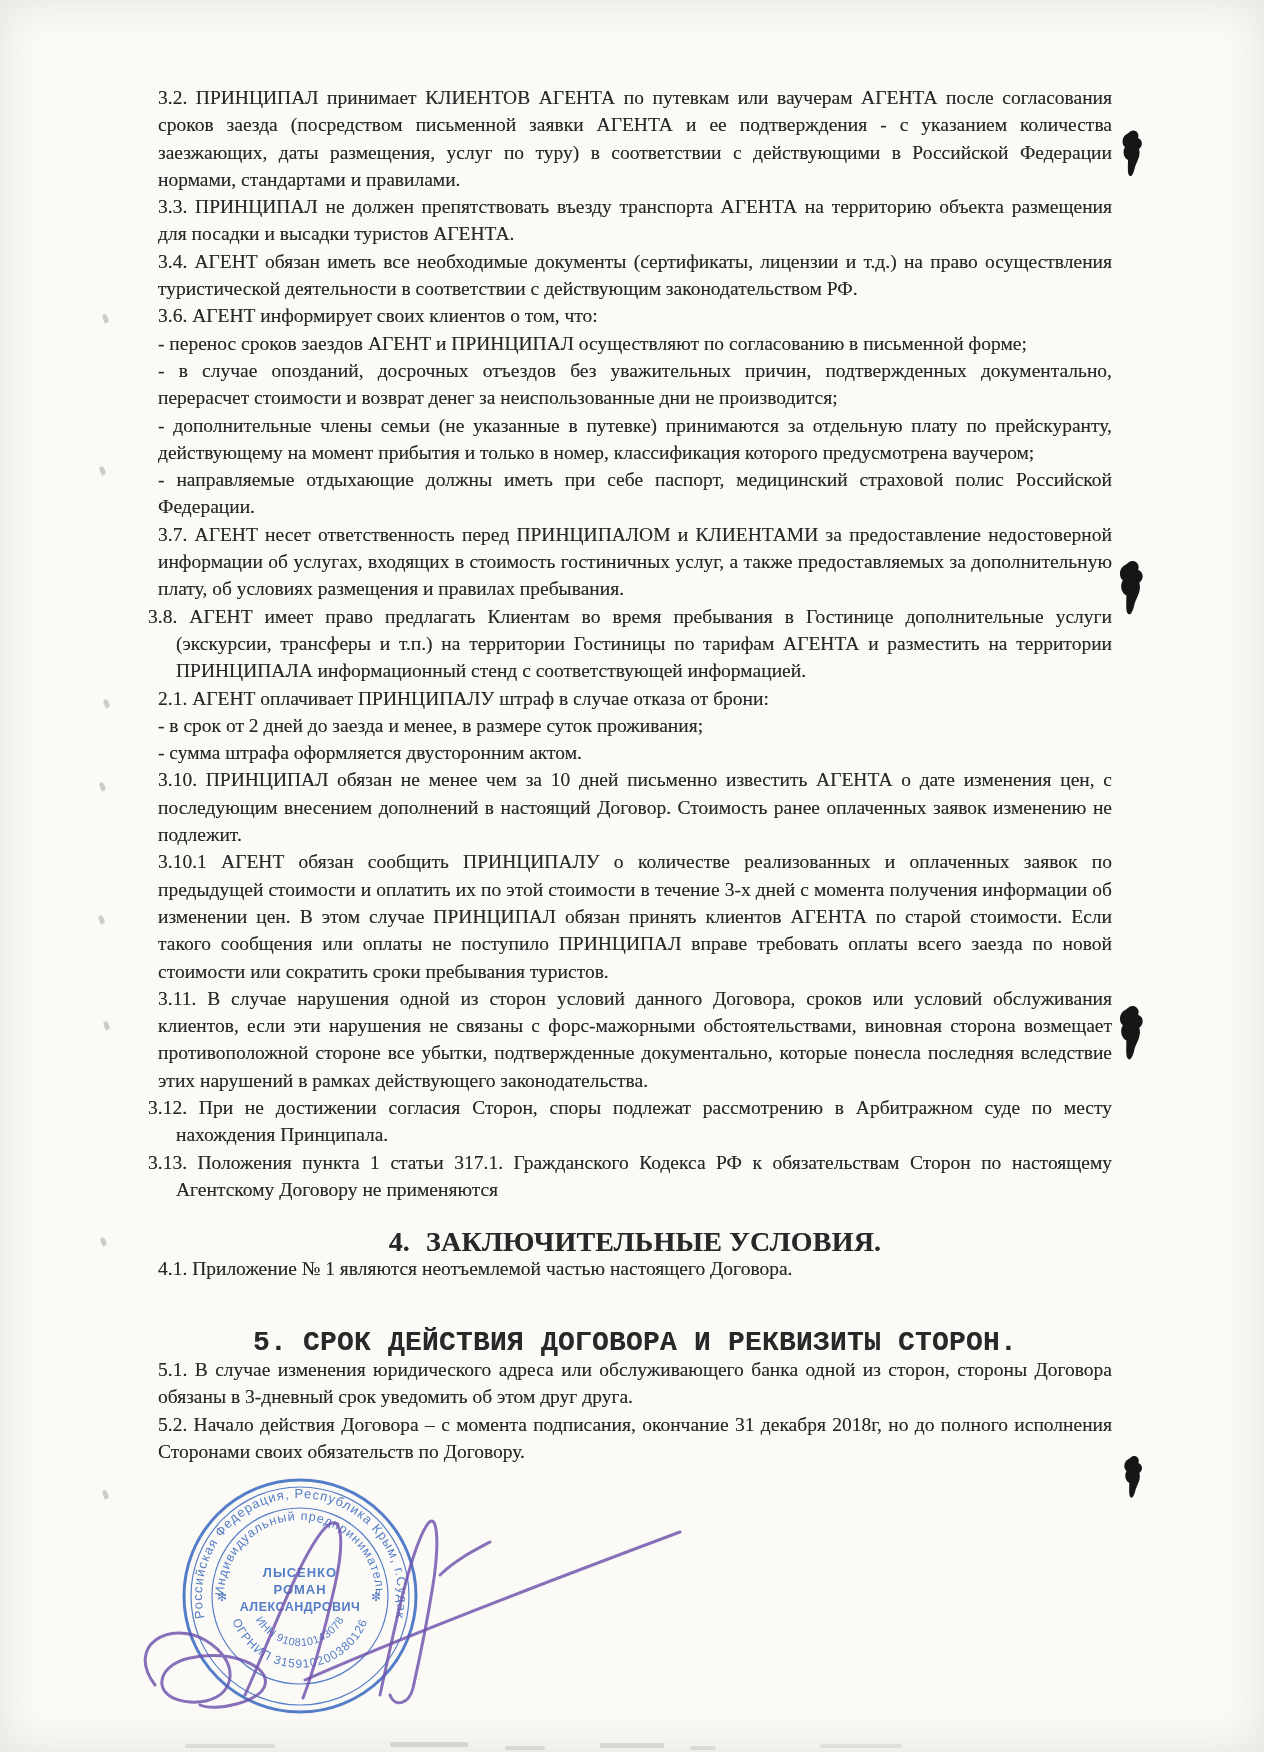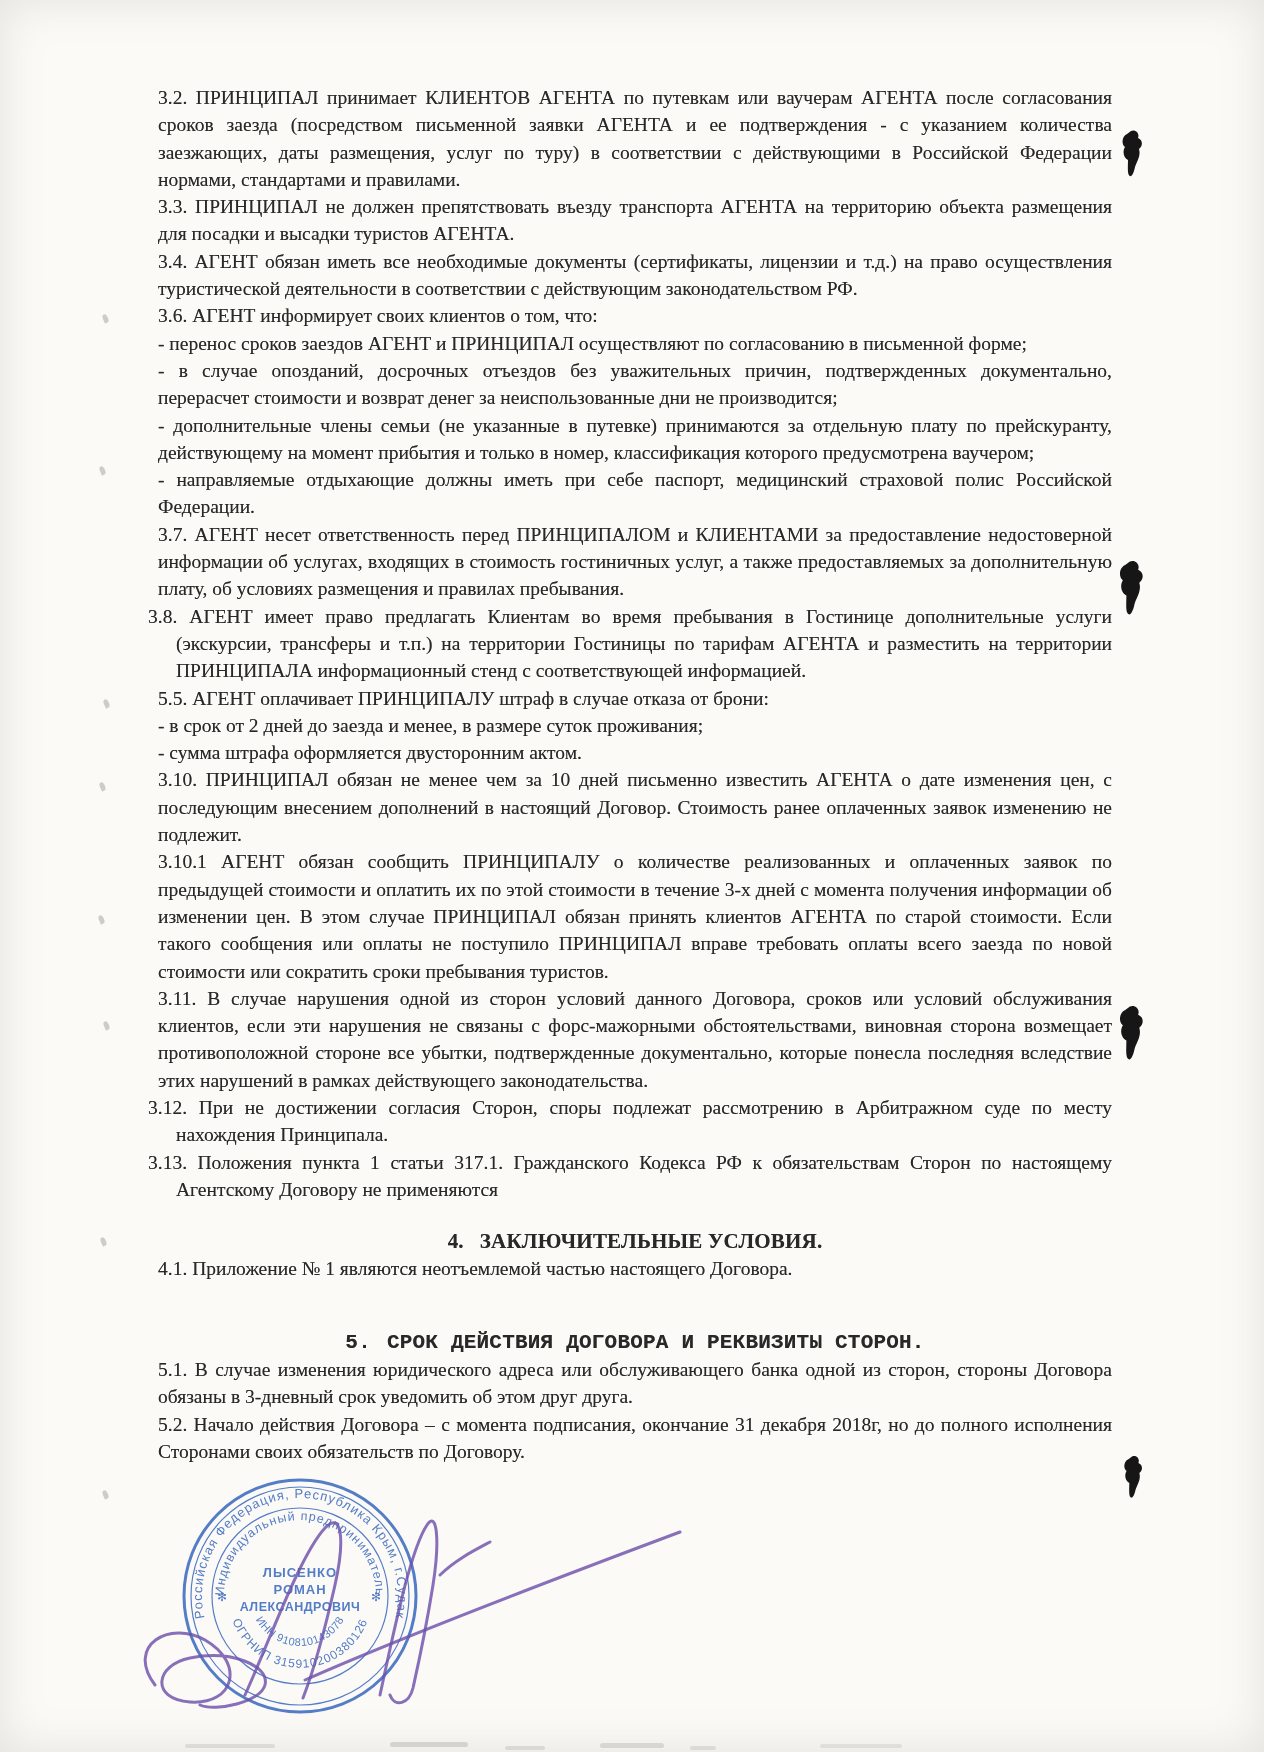--- a/index.html
+++ b/index.html
@@ -9,21 +9,21 @@
     font-family:"Liberation Serif",serif;color:#282828;
     box-shadow:inset 0 0 45px rgba(120,118,110,.18);
   }
   .content{
     position:absolute;left:158px;top:84px;width:954px;
     font-size:19.5px;line-height:27.3px;
     text-shadow:0 0 .5px rgba(45,45,45,.5);
   }
   .content p{margin:0;text-align:justify;}
   .content p.hang{margin-left:-10px;text-indent:-28px;padding-left:28px;}
-  .heading{font-weight:bold;text-align:center;font-size:21px;letter-spacing:.2px;}
+  .heading{font-weight:bold;text-align:center;font-size:28px;letter-spacing:.2px;}
   .heading .num{margin-right:16px;}
   .h4{margin-top:25px;}
   .p41{margin-top:15px;}
   .h5{margin-top:46px;font-family:Liberation Mono, monospace;}
   .p51{margin-top:13px;}
   .blot{position:absolute;pointer-events:none;}
   .blot svg path{fill:#161616;}
   .speck{
     position:absolute;width:5px;height:9px;background:#8d8d8b;opacity:.42;
     border-radius:60% 60% 60% 0;transform:rotate(-24deg);
@@ -45,21 +45,21 @@
     <p>3.2. ПРИНЦИПАЛ принимает КЛИЕНТОВ АГЕНТА по путевкам или ваучерам АГЕНТА после согласования сроков заезда (посредством письменной заявки АГЕНТА и ее подтверждения - с указанием количества заезжающих, даты размещения, услуг по туру) в соответствии с действующими в Российской Федерации нормами, стандартами и правилами.</p>
     <p>3.3. ПРИНЦИПАЛ не должен препятствовать въезду транспорта АГЕНТА на территорию объекта размещения для посадки и высадки туристов АГЕНТА.</p>
     <p>3.4. АГЕНТ обязан иметь все необходимые документы (сертификаты, лицензии и т.д.) на право осуществления туристической деятельности в соответствии с действующим законодательством РФ.</p>
     <p>3.6. АГЕНТ информирует своих клиентов о том, что:</p>
     <p>- перенос сроков заездов АГЕНТ и ПРИНЦИПАЛ осуществляют по согласованию в письменной форме;</p>
     <p>- в случае опозданий, досрочных отъездов без уважительных причин, подтвержденных документально, перерасчет стоимости и возврат денег за неиспользованные дни не производится;</p>
     <p>- дополнительные члены семьи (не указанные в путевке) принимаются за отдельную плату по прейскуранту, действующему на момент прибытия и только в номер, классификация которого предусмотрена ваучером;</p>
     <p>- направляемые отдыхающие должны иметь при себе паспорт, медицинский страховой полис Российской Федерации.</p>
     <p>3.7. АГЕНТ несет ответственность перед ПРИНЦИПАЛОМ и КЛИЕНТАМИ за предоставление недостоверной информации об услугах, входящих в стоимость гостиничных услуг, а также предоставляемых за дополнительную плату, об условиях размещения и правилах пребывания.</p>
     <p class="hang">3.8. АГЕНТ имеет право предлагать Клиентам во время пребывания в Гостинице дополнительные услуги (экскурсии, трансферы и т.п.) на территории Гостиницы по тарифам АГЕНТА и разместить на территории ПРИНЦИПАЛА информационный стенд с соответствующей информацией.</p>
-    <p>5.5. АГЕНТ оплачивает ПРИНЦИПАЛУ штраф в случае отказа от брони:</p>
+    <p>2.1. АГЕНТ оплачивает ПРИНЦИПАЛУ штраф в случае отказа от брони:</p>
     <p>- в срок от 2 дней до заезда и менее, в размере суток проживания;</p>
     <p>- сумма штрафа оформляется двусторонним актом.</p>
     <p>3.10. ПРИНЦИПАЛ обязан не менее чем за 10 дней письменно известить АГЕНТА о дате изменения цен, с последующим внесением дополнений в настоящий Договор. Стоимость ранее оплаченных заявок изменению не подлежит.</p>
     <p>3.10.1 АГЕНТ обязан сообщить ПРИНЦИПАЛУ о количестве реализованных и оплаченных заявок по предыдущей стоимости и оплатить их по этой стоимости в течение 3-х дней с момента получения информации об изменении цен. В этом случае ПРИНЦИПАЛ обязан принять клиентов АГЕНТА по старой стоимости. Если такого сообщения или оплаты не поступило ПРИНЦИПАЛ вправе требовать оплаты всего заезда по новой стоимости или сократить сроки пребывания туристов.</p>
     <p>3.11. В случае нарушения одной из сторон условий данного Договора, сроков или условий обслуживания клиентов, если эти нарушения не связаны с форс-мажорными обстоятельствами, виновная сторона возмещает противоположной стороне все убытки, подтвержденные документально, которые понесла последняя вследствие этих нарушений в рамках действующего законодательства.</p>
     <p class="hang">3.12. При не достижении согласия Сторон, споры подлежат рассмотрению в Арбитражном суде по месту нахождения Принципала.</p>
     <p class="hang">3.13. Положения пункта 1 статьи 317.1. Гражданского Кодекса РФ к обязательствам Сторон по настоящему Агентскому Договору не применяются</p>
 
     <div class="heading h4">
       <span class="num">4.</span><span>ЗАКЛЮЧИТЕЛЬНЫЕ УСЛОВИЯ.</span>

